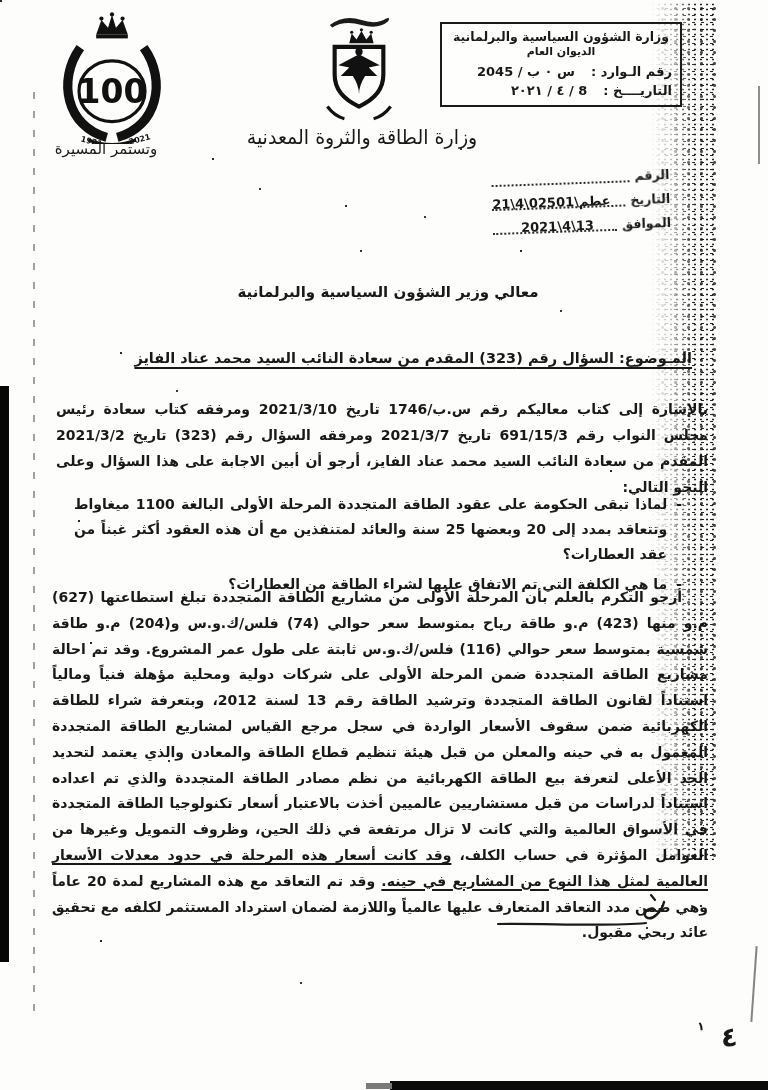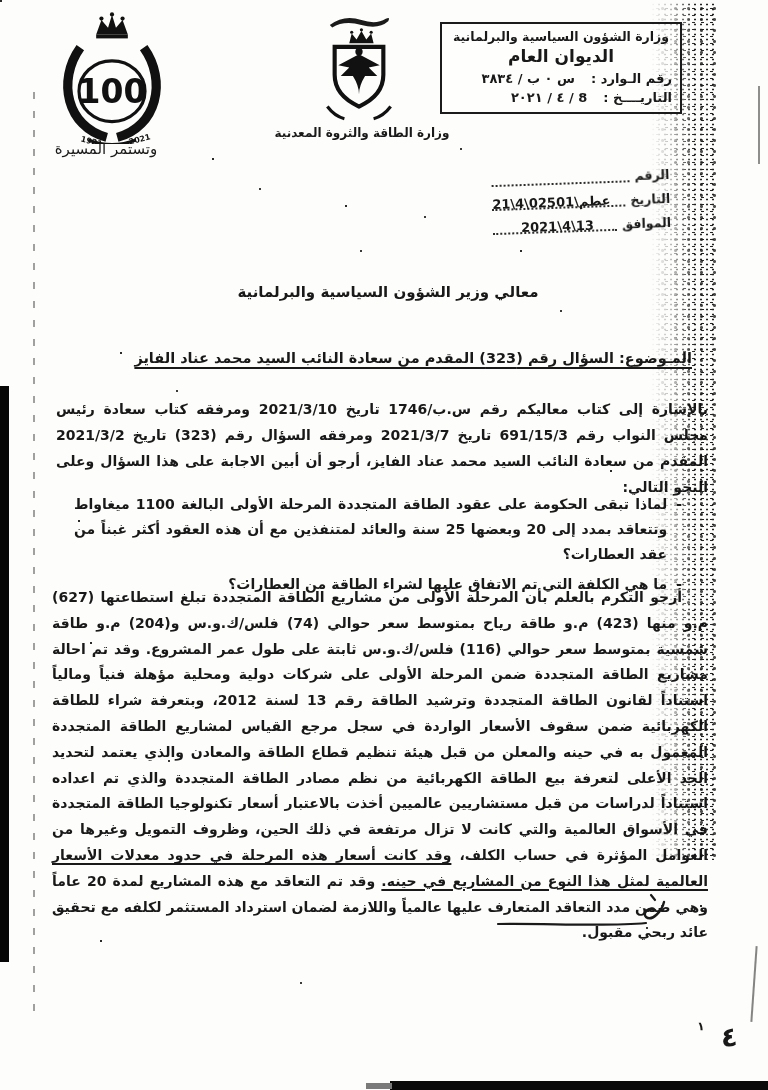--- a/index.html
+++ b/index.html
@@ -4,26 +4,26 @@
 <style>
   html,body{margin:0;padding:0;background:#9a9a9a;}
   .page{position:relative;width:768px;height:1090px;margin:0 auto;background:#fdfdfb;
         font-family:"DejaVu Sans",sans-serif;color:#191919;overflow:hidden;}
   
   .cent-logo{position:absolute;left:36px;top:12px;width:152px;height:132px;}
   .cent-slogan{position:absolute;left:28px;top:140px;width:156px;text-align:center;
                direction:rtl;font-size:15px;font-weight:400;letter-spacing:.5px;}
   .crest{position:absolute;left:298px;top:14px;width:122px;height:112px;}
   .calligraphy{position:absolute;left:236px;top:126px;width:252px;text-align:center;direction:rtl;
-               font-size:12px;font-weight:700;transform:scaleY(1.05);}
+               font-size:19px;font-weight:400;transform:scaleY(1.05);}
   
   .recv{position:absolute;left:440px;top:22px;width:222px;border:2px solid #1b1b1b;
         padding:5px 8px 7px;direction:rtl;font-weight:700;background:rgba(255,255,255,.6);}
   .recv .l1{font-size:12.5px;text-align:center;line-height:1.3;}
-  .recv .l2{font-size:17px;text-align:center;line-height:1.3;}
+  .recv .l2{font-size:11px;text-align:center;line-height:1.3;}
   .recv .row{display:flex;gap:16px;font-size:13px;margin-top:4px;text-align:right;}
   .recv .row .lab{flex:none;}
   
   .routing{position:absolute;left:492px;top:160px;width:178px;transform:rotate(-2deg);
            direction:rtl;font-weight:700;}
   .r-row{display:flex;align-items:flex-end;height:24px;}
   .r-label{flex:none;font-size:12.5px;padding-left:5px;line-height:1;filter:blur(.2px);}
   .r-dots{flex:1;border-bottom:2px dotted #2c2c2c;height:15px;position:relative;}
   .r-val{position:absolute;left:0;bottom:-3px;font-size:13px;white-space:nowrap;font-weight:700;}
   
@@ -105,21 +105,21 @@
     <circle cx="50" cy="31" r="3" fill="#111"></circle>
     <path d="M24 76 q6 8 14 10 M76 76 q-6 8 -14 10" stroke="#111" stroke-width="2.6" fill="none"></path>
   </svg>
   <div class="calligraphy">وزارة الطاقة والثروة المعدنية</div>
 
   <div class="recv">
     <div class="l1">وزارة الشؤون السياسية والبرلمانية</div>
     <div class="l2">الديوان العام</div>
     <div class="row">
       <span class="lab">رقم الـوارد :</span>
-      <span>س ٠ ب / ٣٨٣٤</span>
+      <span>س ٠ ب / 2045</span>
     </div>
     <div class="row">
       <span class="lab">التاريــــخ :</span>
       <span>8 / ٤ / ٢٠٢١</span>
     </div>
   </div>
 
   <div class="routing">
     <div class="r-row">
       <span class="r-label">الرقم</span>

